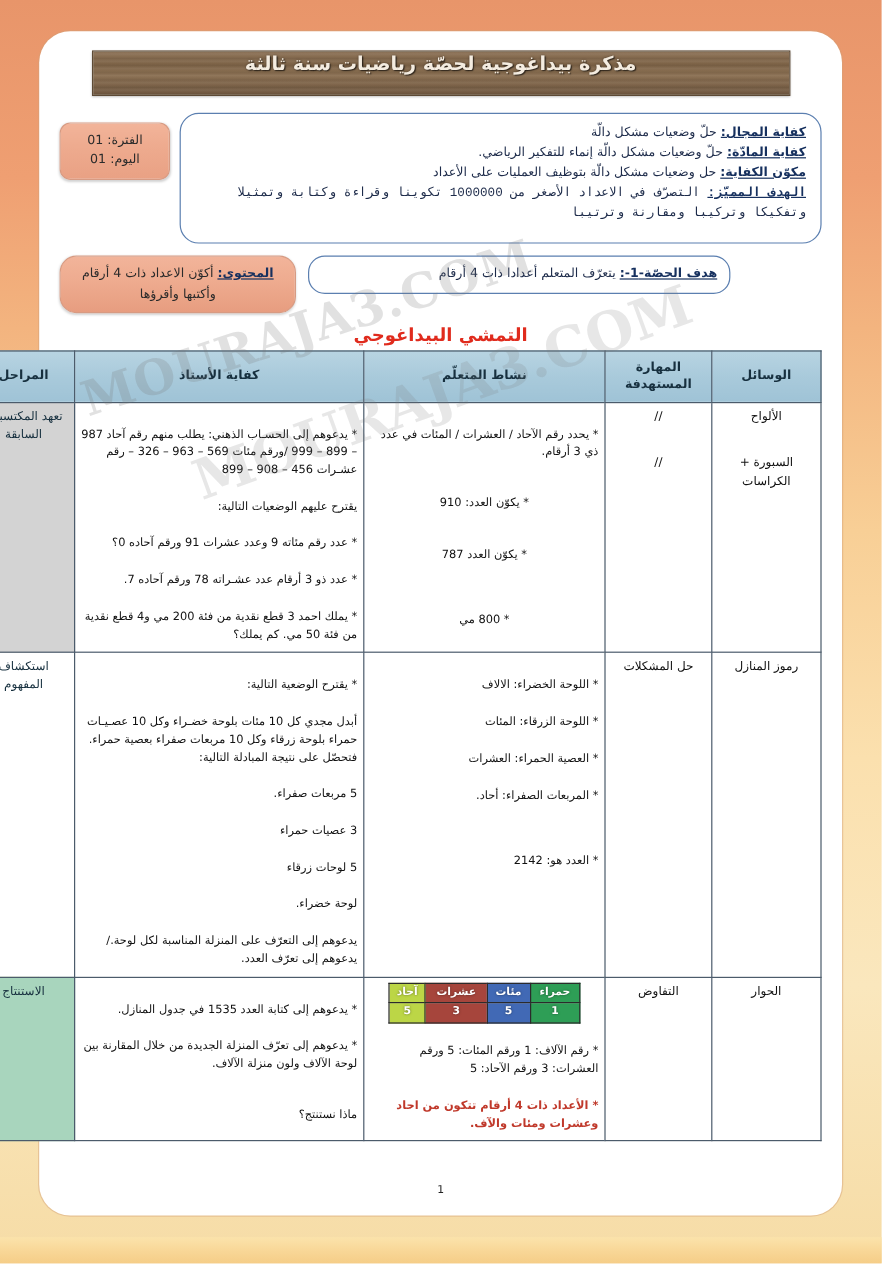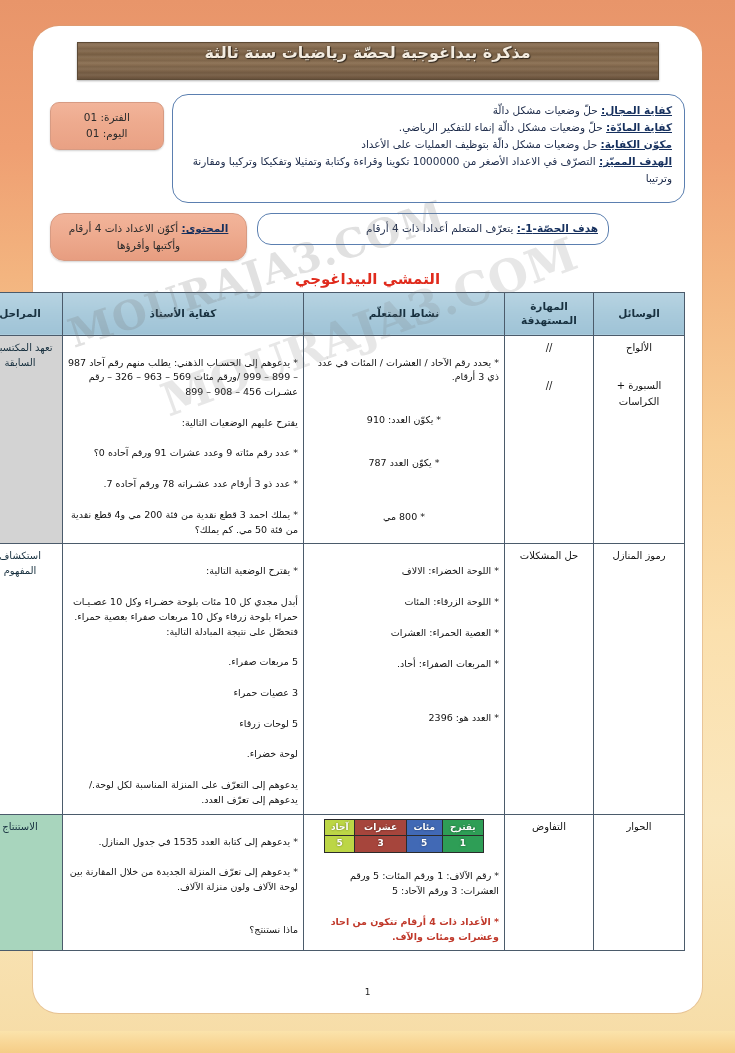--- a/index.html
+++ b/index.html
@@ -68,21 +68,21 @@
     background:#fff;
     min-height:92px;
   }
   .comp-line{
     font-size:10.5px;
     color:#1d2b4a;
     line-height:1.62;
     text-align:right;
     white-space:nowrap;
   }
-  .comp-line.wrap{white-space:normal;}
+  .comp-line.wrap{white-space:normal;font-family:Liberation Mono, monospace;}
   .lbl{
     font-weight:bold;
     text-decoration:underline;
     color:#16305e;
   }
   .pink-box{
     width:104px;
     align-self:flex-start;
     margin-top:8px;
     background:linear-gradient(180deg,#f2b49a 0%,#eeab8f 40%,#e9a184 100%);
@@ -357,42 +357,42 @@
 
         <tr>
           <td class="center mid">رموز المنازل</td>
           <td class="center mid">حل المشكلات</td>
           <td class="txt mid">
             <p>* اللوحة الخضراء: الالاف</p>
             <p>* اللوحة الزرقاء: المئات</p>
             <p>* العصية الحمراء: العشرات</p>
             <p>* المربعات الصفراء: أحاد.</p>
             <div class="spacer-md"></div>
-            <p>* العدد هو: 2396</p>
+            <p>* العدد هو: 2142</p>
           </td>
           <td class="txt">
             <p>* يقترح الوضعية التالية:</p>
             <p>أبدل مجدي كل 10 مئات بلوحة خضـراء وكل 10 عصـيـات حمراء بلوحة زرقاء وكل 10 مربعات صفراء بعصية حمراء. فتحصّل على نتيجة المبادلة التالية:</p>
             <p>5 مربعات صفراء.</p>
             <p>3 عصيات حمراء</p>
             <p>5 لوحات زرقاء</p>
             <p>لوحة خضراء.</p>
             <p>يدعوهم إلى التعرّف على المنزلة المناسبة لكل لوحة./ يدعوهم إلى تعرّف العدد.</p>
           </td>
           <td class="stage white">استكشاف المفهوم</td>
         </tr>
 
         <tr>
           <td class="center">الحوار</td>
           <td class="center">التفاوض</td>
           <td class="txt">
             <table class="pv">
               <tbody>
                   <tr>
-                <td class="pv-alaf">يقترح</td>
+                <td class="pv-alaf">حمراء</td>
                 <td class="pv-miat">مئات</td>
                 <td class="pv-ashrat">عشرات</td>
                 <td class="pv-ahad">آحاد</td>
               </tr>
               <tr>
                 <td class="pv-alaf">1</td>
                 <td class="pv-miat">5</td>
                 <td class="pv-ashrat">3</td>
                 <td class="pv-ahad">5</td>
               </tr>

